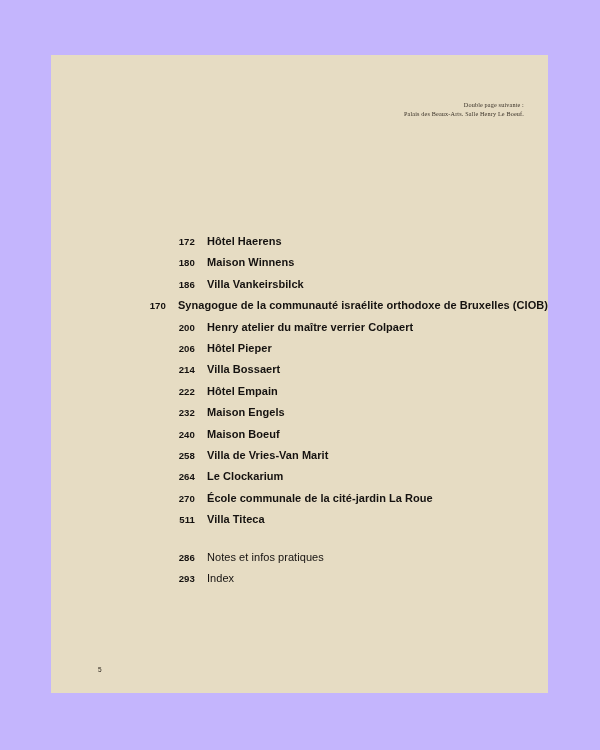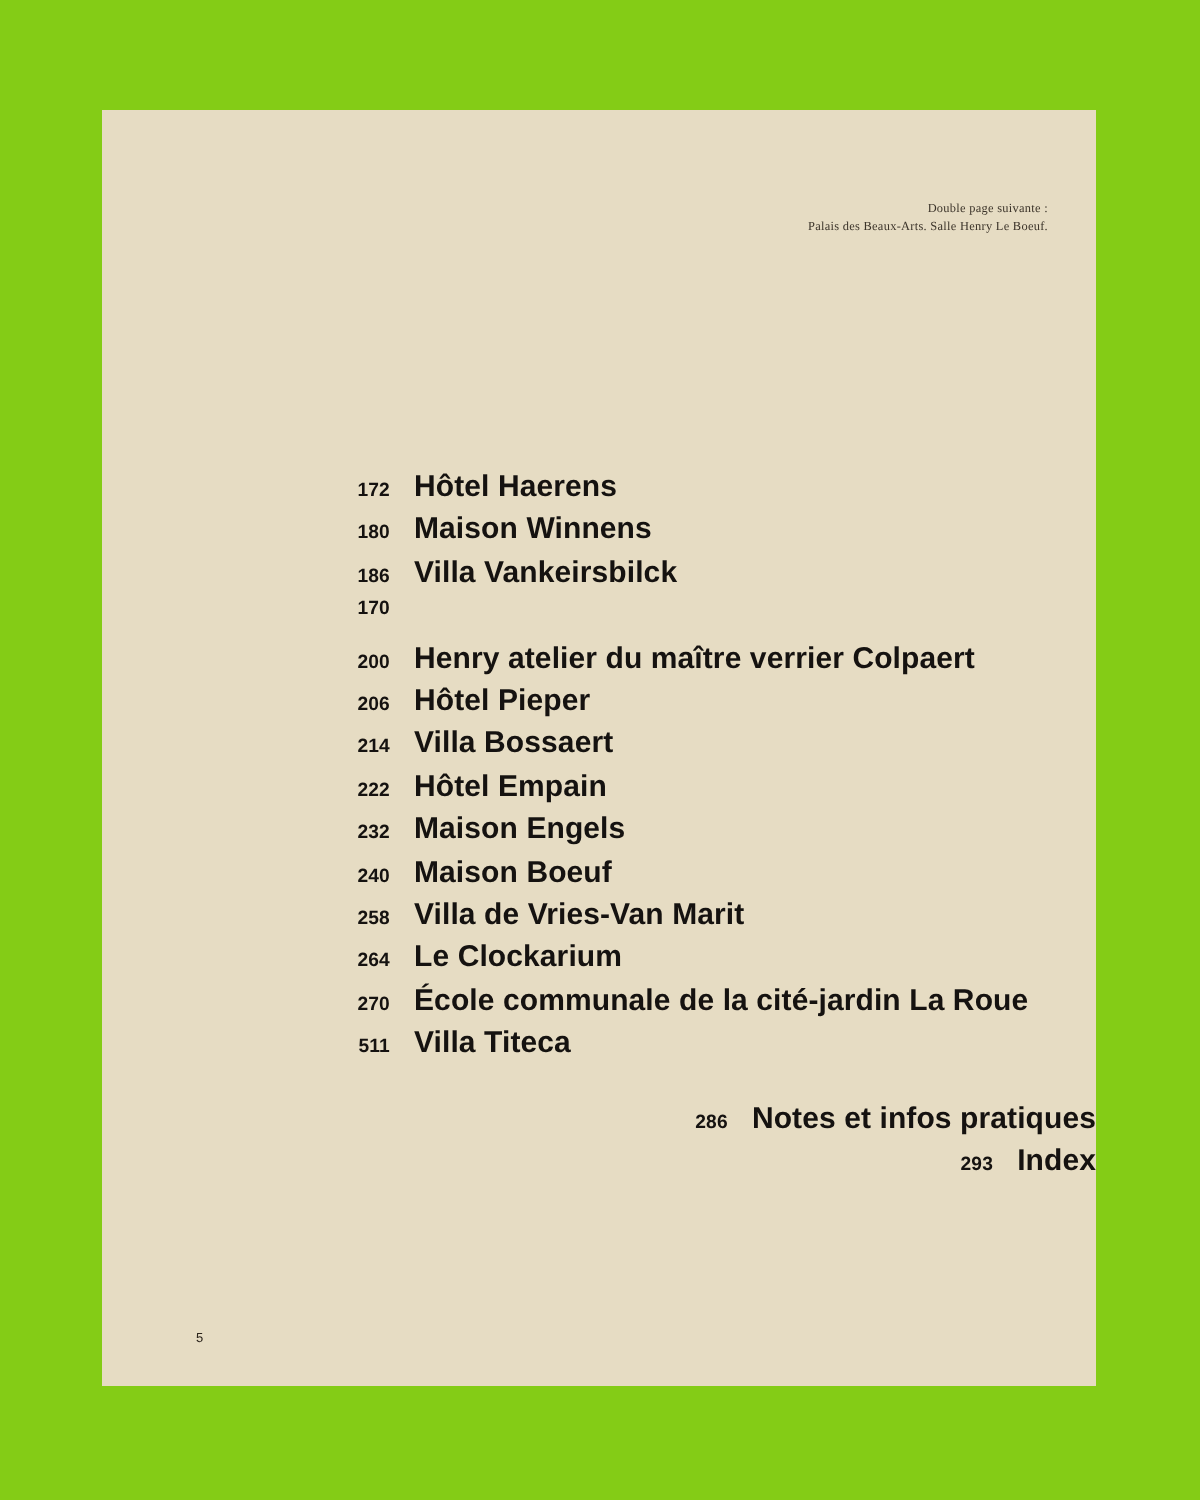--- a/index.html
+++ b/index.html
@@ -11,21 +11,21 @@
     height: 750px;
     background: #faa41f;
     font-family: "Liberation Sans", sans-serif;
     overflow: hidden;
   }
 
   .poster {
     position: relative;
     width: 600px;
     height: 750px;
-    background: #84cc16;
+    background: #c4b5fd;
   }
 
   .page {
     position: absolute;
     left: 51px;
     top: 55px;
     width: 497px;
     height: 638px;
     background: #e6dcc3;
   }
@@ -53,44 +53,44 @@
     width: 497px;
   }
   .toc-group { display: block; }
   .toc-group.secondary { margin-top: 17px; }
 
   .toc-row {
     display: flex;
     align-items: baseline;
     height: 21.4px;
   }
-  .toc-group.secondary .toc-row { height: 21px; justify-content: flex-end; }
+  .toc-group.secondary .toc-row { height: 21px; }
 
   .toc-num {
     width: 84px;
     padding-left: 0;
     margin-left: 60px;
     text-align: right;
     box-sizing: border-box;
     font-size: 9.6px;
     font-weight: bold;
     color: #151210;
     letter-spacing: 0.1px;
   }
 
   .toc-title {
     margin-left: 12px;
-    font-size: 15px;
+    font-size: 11px;
     font-weight: bold;
     color: #151210;
     letter-spacing: 0.05px;
     white-space: nowrap;
   }
   .toc-group.secondary .toc-title {
-    font-weight: bold;
+    font-weight: normal;
   }
 
   
   .folio {
     position: absolute;
     left: 47px;
     bottom: 20px;
     font-size: 6.5px;
     color: #2b241c;
     font-family: "Liberation Sans", sans-serif;
@@ -116,20 +116,21 @@
           <div class="toc-row">
             <span class="toc-num">180</span>
             <span class="toc-title">Maison Winnens</span>
           </div>
           <div class="toc-row">
             <span class="toc-num">186</span>
             <span class="toc-title">Villa Vankeirsbilck</span>
           </div>
           <div class="toc-row">
             <span class="toc-num">170</span>
+            <span class="toc-title">Synagogue de la communauté israélite orthodoxe de Bruxelles (CIOB)</span>
           </div>
           <div class="toc-row">
             <span class="toc-num">200</span>
             <span class="toc-title">Henry atelier du maître verrier Colpaert</span>
           </div>
           <div class="toc-row">
             <span class="toc-num">206</span>
             <span class="toc-title">Hôtel Pieper</span>
           </div>
           <div class="toc-row">

